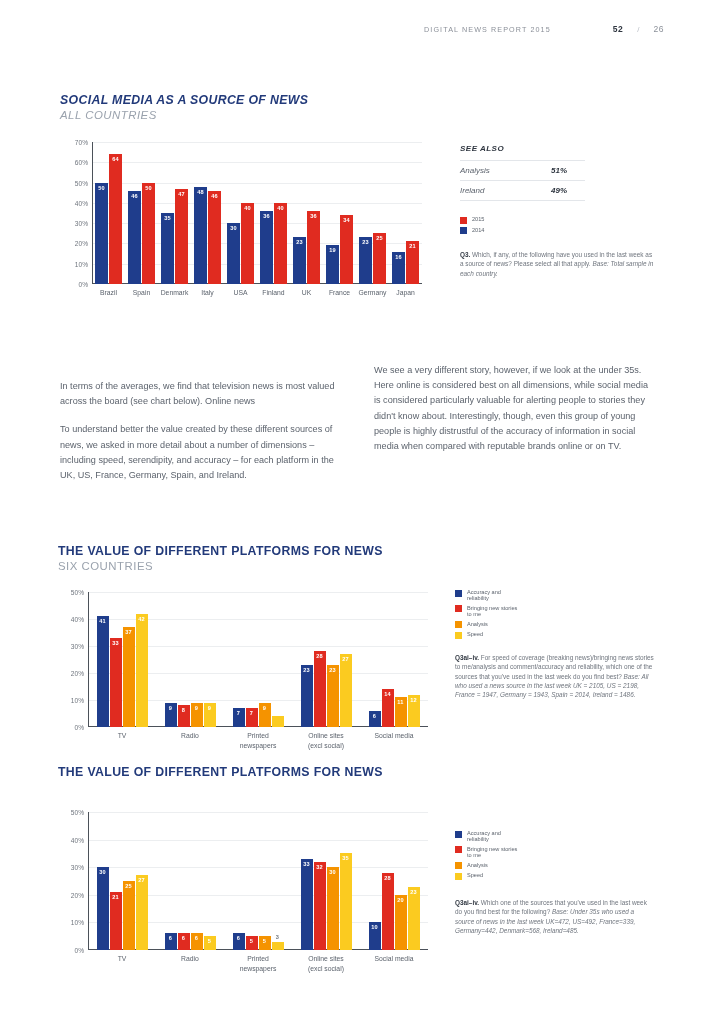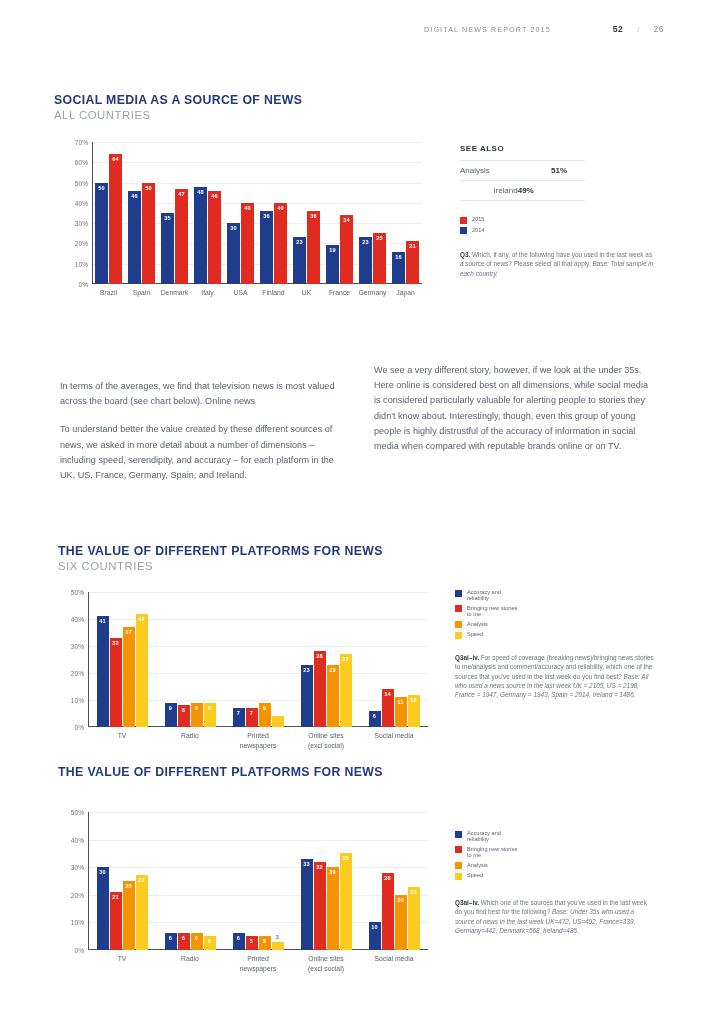--- a/index.html
+++ b/index.html
@@ -62,29 +62,29 @@
     position:absolute;top:2px;left:0;right:0;text-align:center;
     font-size:5.6px;font-weight:700;color:#ffffff;letter-spacing:.2px;
   }
   .bar .v.outside{top:-8px;color:#6f757e;}
   .xlabels{position:absolute;left:0;right:0;display:flex;}
   .xlabels .xl{
     flex:1;text-align:center;font-size:6.8px;color:#5c636d;line-height:9.5px;
   }
 
   
-  .see-also{position:absolute;}
+  .see-also{position:absolute;font-style:italic;}
   .see-also .sa-title{
     font-size:8px;font-weight:700;color:#2f3640;letter-spacing:.5px;margin-bottom:7px;
   }
   .sa-row{
     display:flex;justify-content:space-between;align-items:center;
     border-top:1px solid #e3e6ea;padding:5px 0 5px 0;font-size:8px;color:#5c636d;
   }
-  .sa-row:last-child{border-bottom:1px solid #e3e6ea;justify-content:center;}
+  .sa-row:last-child{border-bottom:1px solid #e3e6ea;}
   .sa-row .sa-val{font-weight:700;color:#2f3640;padding-right:18px;}
 
   
   .legend{position:absolute;}
   .lg-row{display:flex;align-items:flex-start;margin-bottom:3px;}
   .lg-sw{width:7px;height:7px;flex:0 0 7px;margin-right:5px;margin-top:.5px;}
   .lg-tx{font-size:5.6px;line-height:6.4px;color:#5c636d;}
 
   .note{position:absolute;font-size:6.4px;line-height:9.3px;color:#6f757e;}
   .note b{color:#2f3640;font-weight:700;}
@@ -97,21 +97,21 @@
 
   <div class="pg-header">
     <div class="title">DIGITAL NEWS REPORT 2015</div>
     <div class="pg-nums">
       <span class="num">52</span>
       <span class="sep">/</span>
       <span class="num2">26</span>
     </div>
   </div>
 
-  <div class="sec-title" style="left:54px;top:93px;">
+  <div class="sec-title" style="left:60px;top:93px;font-style:italic;">
     <div class="t1">SOCIAL MEDIA AS A SOURCE OF NEWS</div>
     <div class="t2">ALL COUNTRIES</div>
   </div>
 
   <div class="chart-box" style="left:92px;top:142px;width:330px;height:142px;">
     <div class="plot" id="plot1" style="width:330px;height:142px;">
         <div class="ylab" style="top: 142px;">0%</div>
         <div class="gridline" style="top: 121.714px;"></div>
         <div class="ylab" style="top: 121.714px;">10%</div>
         <div class="gridline" style="top: 101.429px;"></div>

